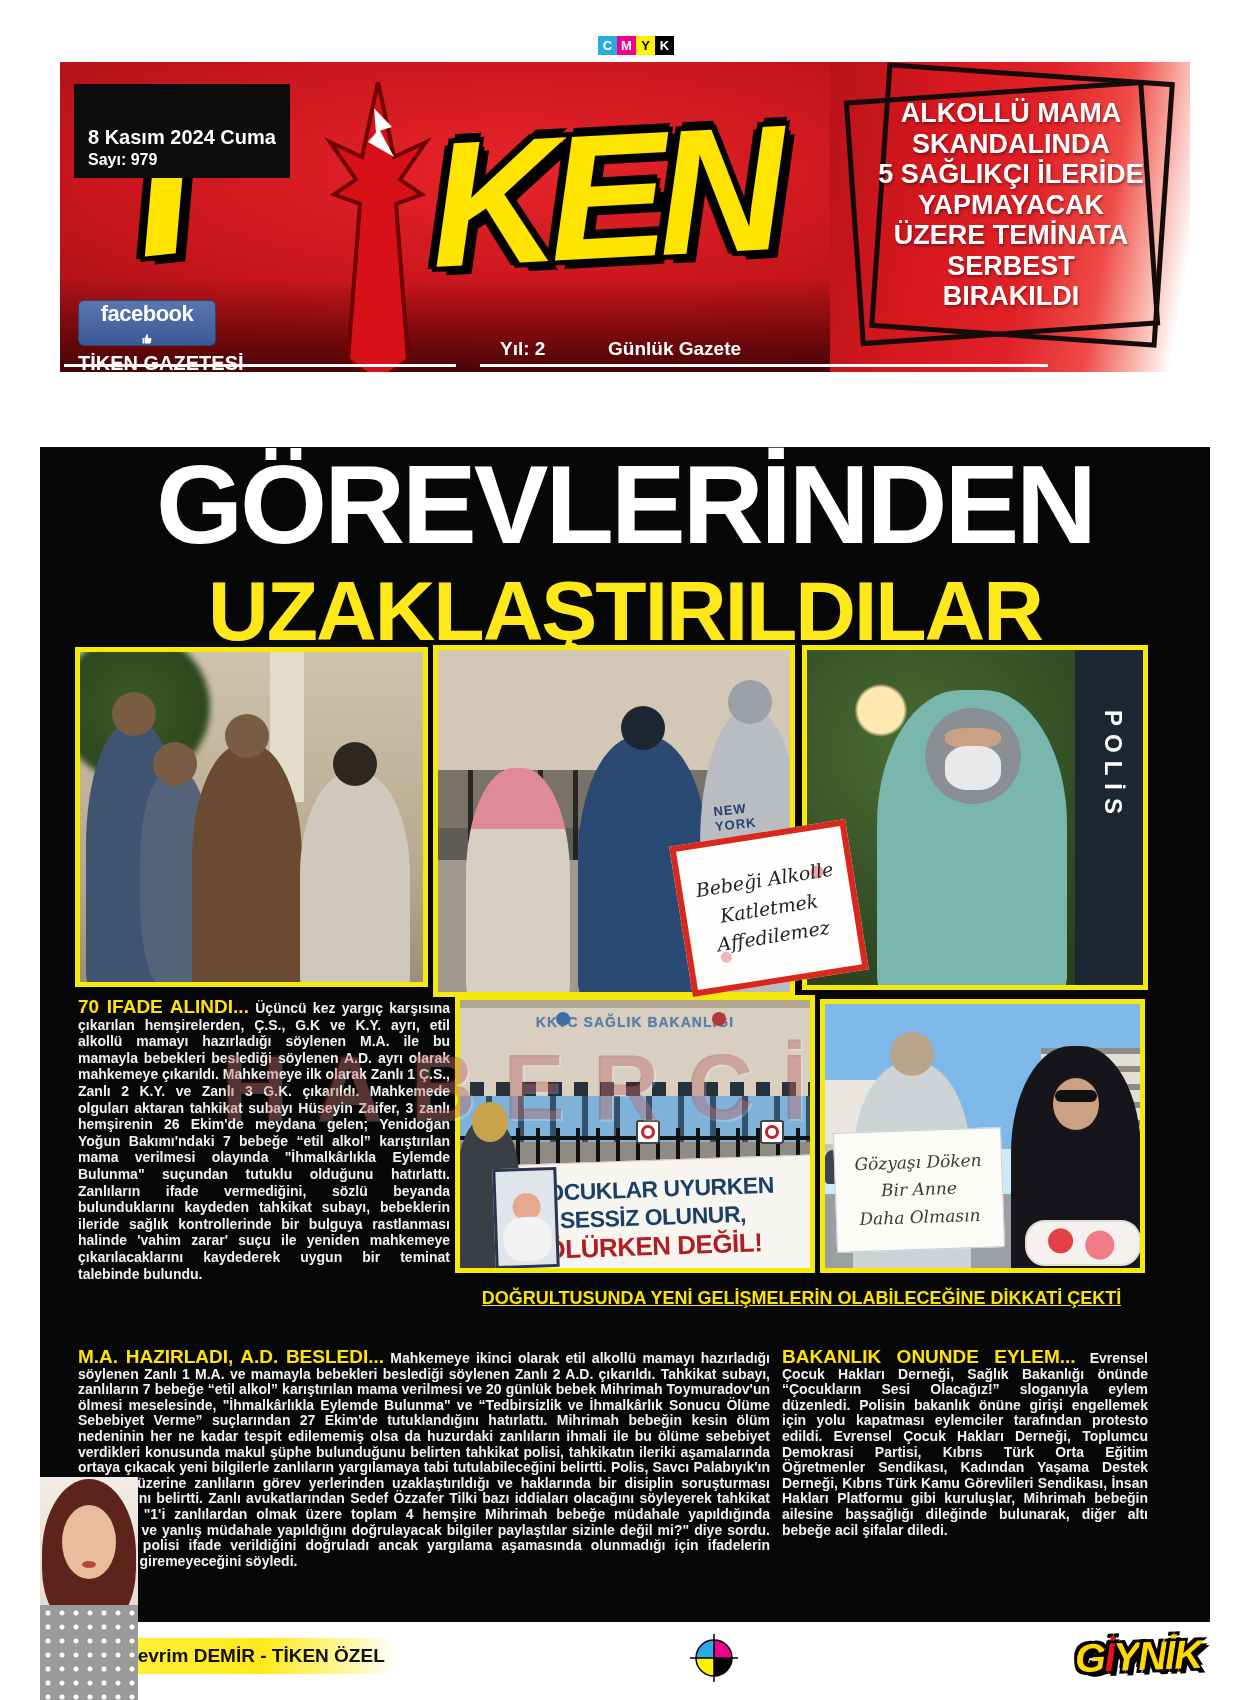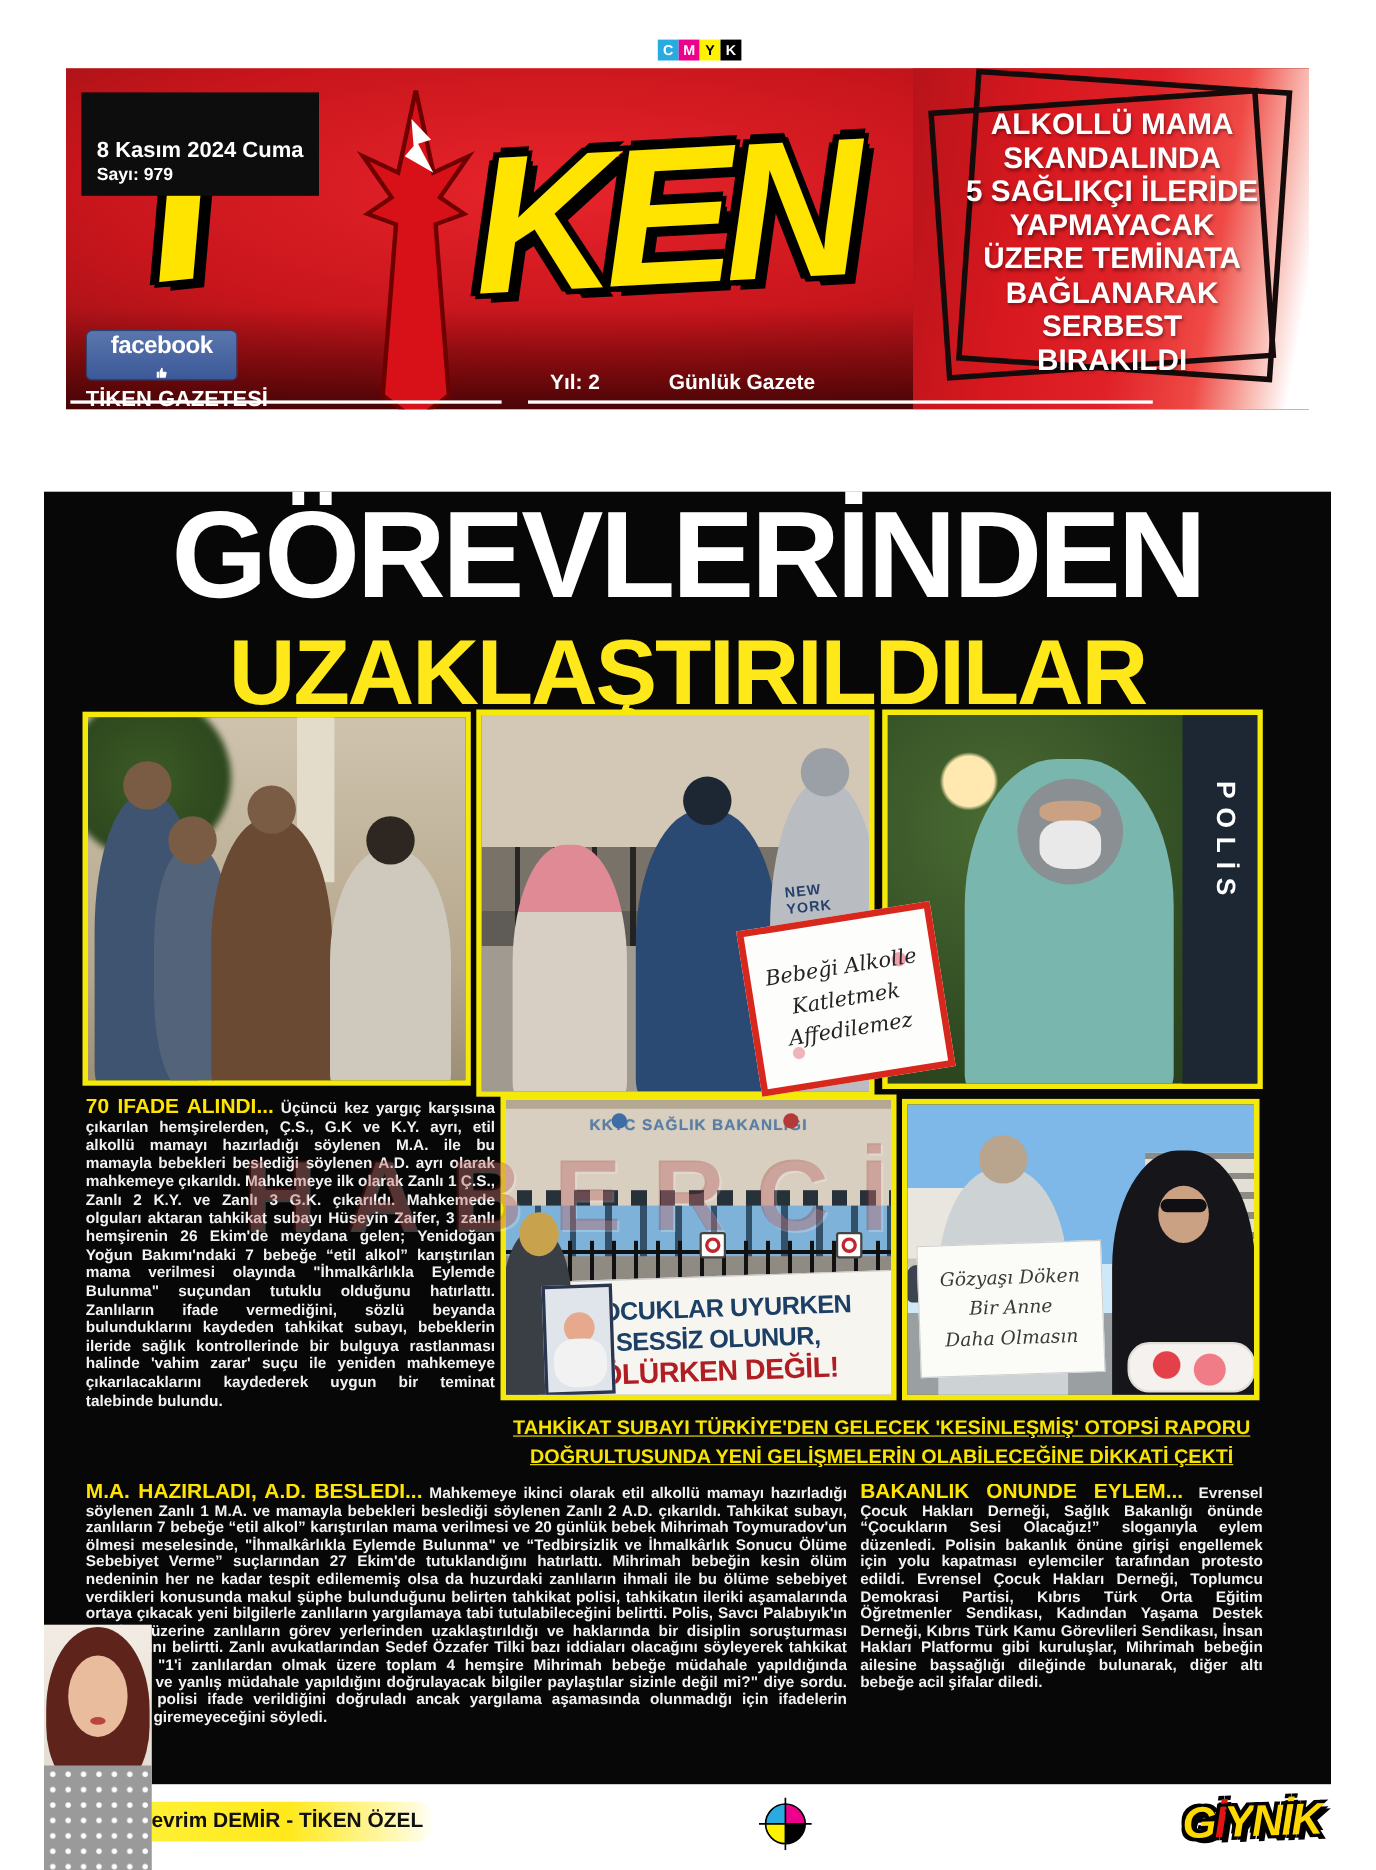--- a/index.html
+++ b/index.html
@@ -280,21 +280,20 @@
     <div class="side-block">
       <div class="side-brush"></div>
       <div class="side-frame frame-a"></div>
       <div class="side-frame frame-b"></div>
       <div class="side-head">
         <span class="side-line">ALKOLLÜ MAMA</span>
         <span class="side-line">SKANDALINDA</span>
         <span class="side-line">5 SAĞLIKÇI İLERİDE</span>
         <span class="side-line">YAPMAYACAK</span>
         <span class="side-line">ÜZERE TEMİNATA</span>
-        <span class="side-line">BAĞLANARAK</span>
         <span class="side-line">SERBEST</span>
         <span class="side-line">BIRAKILDI</span>
       </div>
     </div>
   </div>
 
 
   <div class="black-area">
     <div class="headline-1">GÖREVLERİNDEN</div>
     <div class="headline-2">UZAKLAŞTIRILDILAR</div>
@@ -374,21 +373,20 @@
       <div class="ph p5-shades"></div>
       <div class="ph p5-sign">
         <span>Gözyaşı Döken</span>
         <span>Bir Anne</span>
         <span>Daha Olmasın</span>
       </div>
       <div class="ph p5-bundle"></div>
     </div>
 
     <div class="caption">
-      <span>TAHKİKAT SUBAYI TÜRKİYE'DEN GELECEK 'KESİNLEŞMİŞ' OTOPSİ RAPORU</span>
       <span>DOĞRULTUSUNDA YENİ GELİŞMELERİN OLABİLECEĞİNE DİKKATİ ÇEKTİ</span>
     </div>
 
     <p class="story story-ma"><span class="lead">M.A. HAZIRLADI, A.D. BESLEDİ...</span> <span>Mahkemeye ikinci olarak etil alkollü mamayı hazırladığı söylenen Zanlı 1 M.A. ve mamayla bebekleri beslediği söylenen Zanlı 2 A.D. çıkarıldı. Tahkikat subayı, zanlıların 7 bebeğe “etil alkol” karıştırılan mama verilmesi ve 20 günlük bebek Mihrimah Toymuradov'un ölmesi meselesinde, "İhmalkârlıkla Eylemde Bulunma" ve “Tedbirsizlik ve İhmalkârlık Sonucu Ölüme Sebebiyet Verme” suçlarından 27 Ekim'de tutuklandığını hatırlattı. Mihrimah bebeğin kesin ölüm nedeninin her ne kadar tespit edilememiş olsa da huzurdaki zanlıların ihmali ile bu ölüme sebebiyet verdikleri konusunda makul şüphe bulunduğunu belirten tahkikat polisi, tahkikatın ileriki aşamalarında ortaya çıkacak yeni bilgilerle zanlıların yargılamaya tabi tutulabileceğini belirtti. Polis, Savcı Palabıyık'ın soruları üzerine zanlıların görev yerlerinden uzaklaştırıldığı ve haklarında bir disiplin soruşturması başladığını belirtti. Zanlı avukatlarından Sedef Özzafer Tilki bazı iddiaları olacağını söyleyerek tahkikat polisine, "1'i zanlılardan olmak üzere toplam 4 hemşire Mihrimah bebeğe müdahale yapıldığında oradaydı ve yanlış müdahale yapıldığını doğrulayacak bilgiler paylaştılar sizinle değil mi?" diye sordu. Tahkikat polisi ifade verildiğini doğruladı ancak yargılama aşamasında olunmadığı için ifadelerin içeriğine giremeyeceğini söyledi.</span></p>
 
     <p class="story story-bk"><span class="lead">BAKANLIK ÖNÜNDE EYLEM...</span> <span>Evrensel Çocuk Hakları Derneği, Sağlık Bakanlığı önünde “Çocukların Sesi Olacağız!” sloganıyla eylem düzenledi. Polisin bakanlık önüne girişi engellemek için yolu kapatması eylemciler tarafından protesto edildi. Evrensel Çocuk Hakları Derneği, Toplumcu Demokrasi Partisi, Kıbrıs Türk Orta Eğitim Öğretmenler Sendikası, Kadından Yaşama Destek Derneği, Kıbrıs Türk Kamu Görevlileri Sendikası, İnsan Hakları Platformu gibi kuruluşlar, Mihrimah bebeğin ailesine başsağlığı dileğinde bulunarak, diğer altı bebeğe acil şifalar diledi.</span></p>
   </div>
 
   <div class="portrait">
     <div class="pt-hair"></div>

